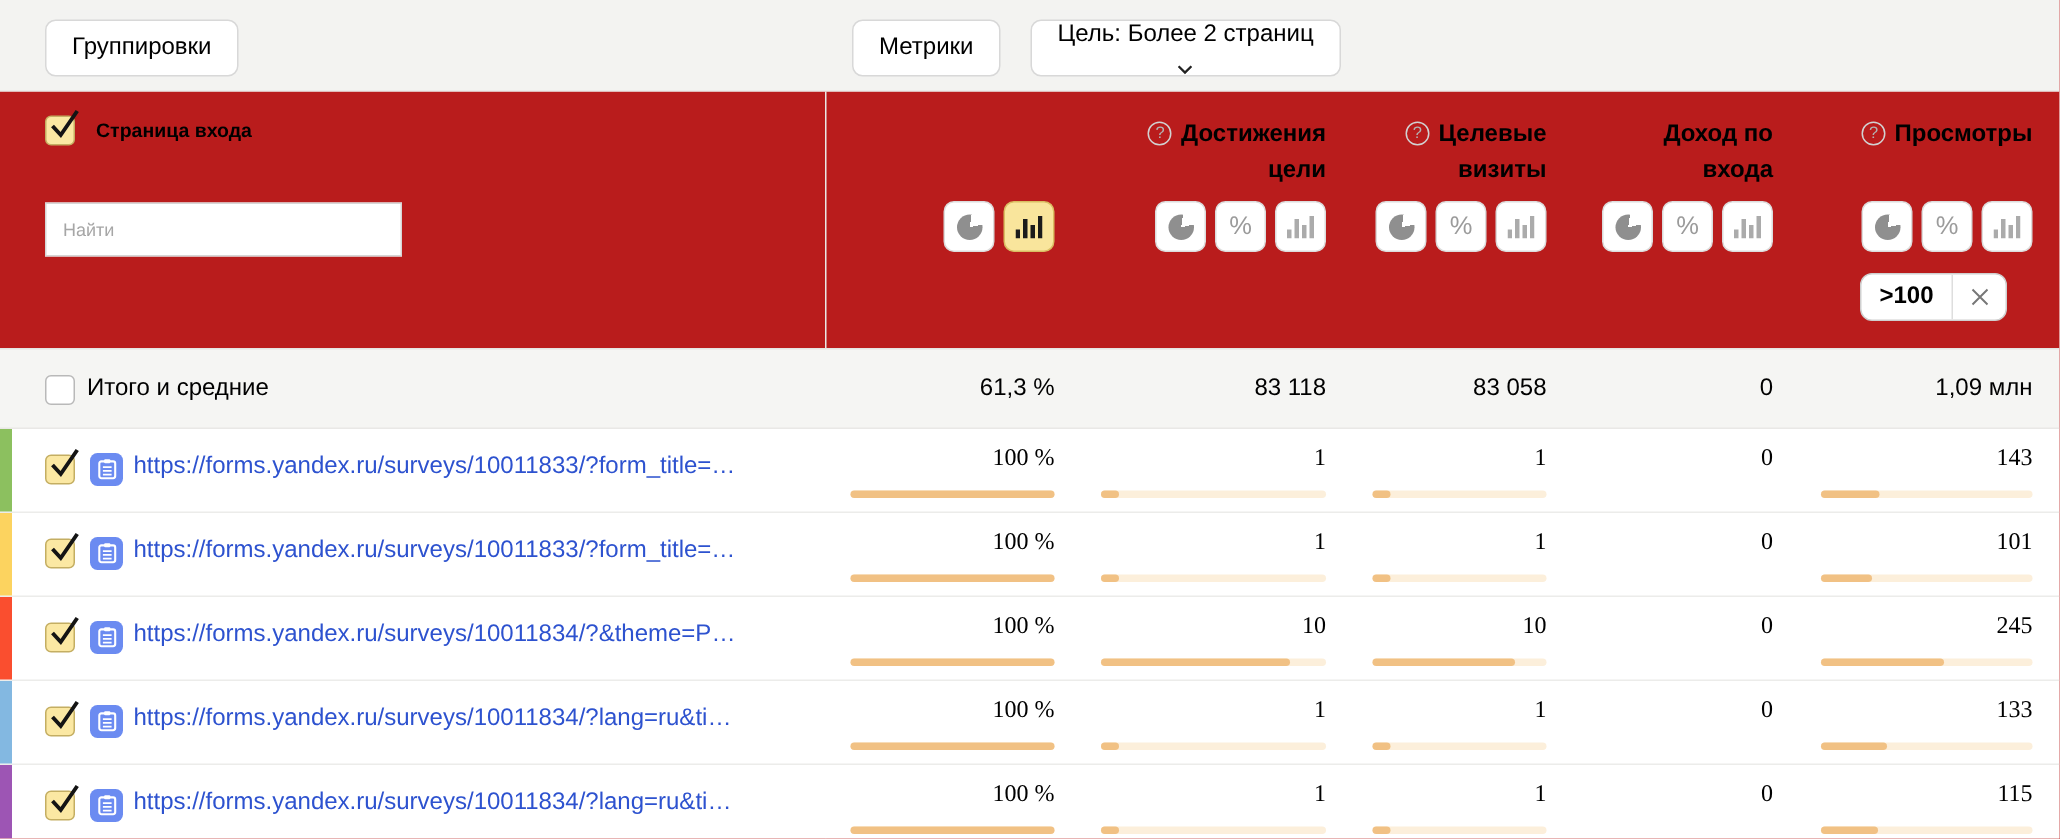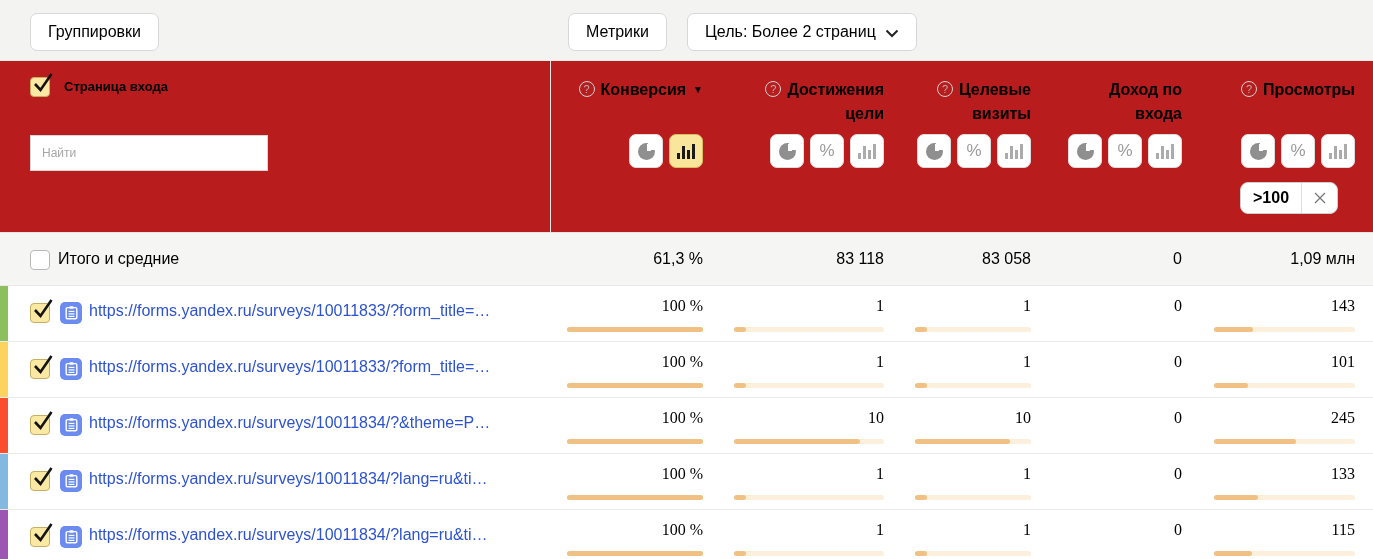--- a/index.html
+++ b/index.html
@@ -7,21 +7,21 @@
          font-family:"Liberation Sans",sans-serif;color:#000;}
 
   
   .topbar{position:absolute;left:0;top:0;width:100%;height:61px;background:#f3f3f1;
           border-bottom:1px solid #ecebe9;box-sizing:border-box;}
   .btn{position:absolute;top:13px;height:38px;background:#fff;border:1px solid #d8d8d8;
        border-radius:7px;font-size:16px;font-family:inherit;color:#000;padding:0 17px;
        display:flex;align-items:center;gap:9px;cursor:pointer;box-sizing:border-box;}
   #btn-groupings{left:30px;}
   #btn-metrics{left:568px;}
-  #btn-goal{left:687px;}
+  #btn-goal{left:687px;flex-direction:column;}
   .chev{margin-top:2px;}
 
   .vline{position:absolute;left:550px;top:61px;bottom:0;width:1px;background:#e9e8e6;}
 
   
   .dim-label{position:absolute;left:64px;top:79px;font-size:13px;font-weight:bold;}
   .search{position:absolute;left:30px;top:135px;width:238px;height:36px;border:1px solid #d6d6d6;
           font-size:12px;font-family:inherit;padding:0 11px;color:#333;box-sizing:border-box;background:#fff;}
   .search::placeholder{color:#a6a6a6;}
 
@@ -102,23 +102,20 @@
   <div class="vline"></div>
 
   <span class="cbx checked" style="left:30px;top:77px;">
     <svg width="21" height="23" viewBox="0 0 21 23">
       <path d="M3 13 L8.5 19 L19.5 3" stroke="#141414" stroke-width="2.6" fill="none"></path>
     </svg>
   </span>
   <div class="dim-label">Страница входа</div>
   <input class="search" placeholder="Найти" style="">
 
-  <div class="colhead x-conv">
-    <span class="qicon">?</span><span class="lbl">Конверсия</span><span class="sorticon">▼</span>
-  </div>
   <div class="colhead x-dost">
     <span class="qicon">?</span><span class="lbl">Достижения
 цели</span>
   </div>
   <div class="colhead x-cel">
     <span class="qicon">?</span><span class="lbl">Целевые
 визиты</span>
   </div>
   <div class="colhead x-doh">
     <span class="lbl">Доход по

